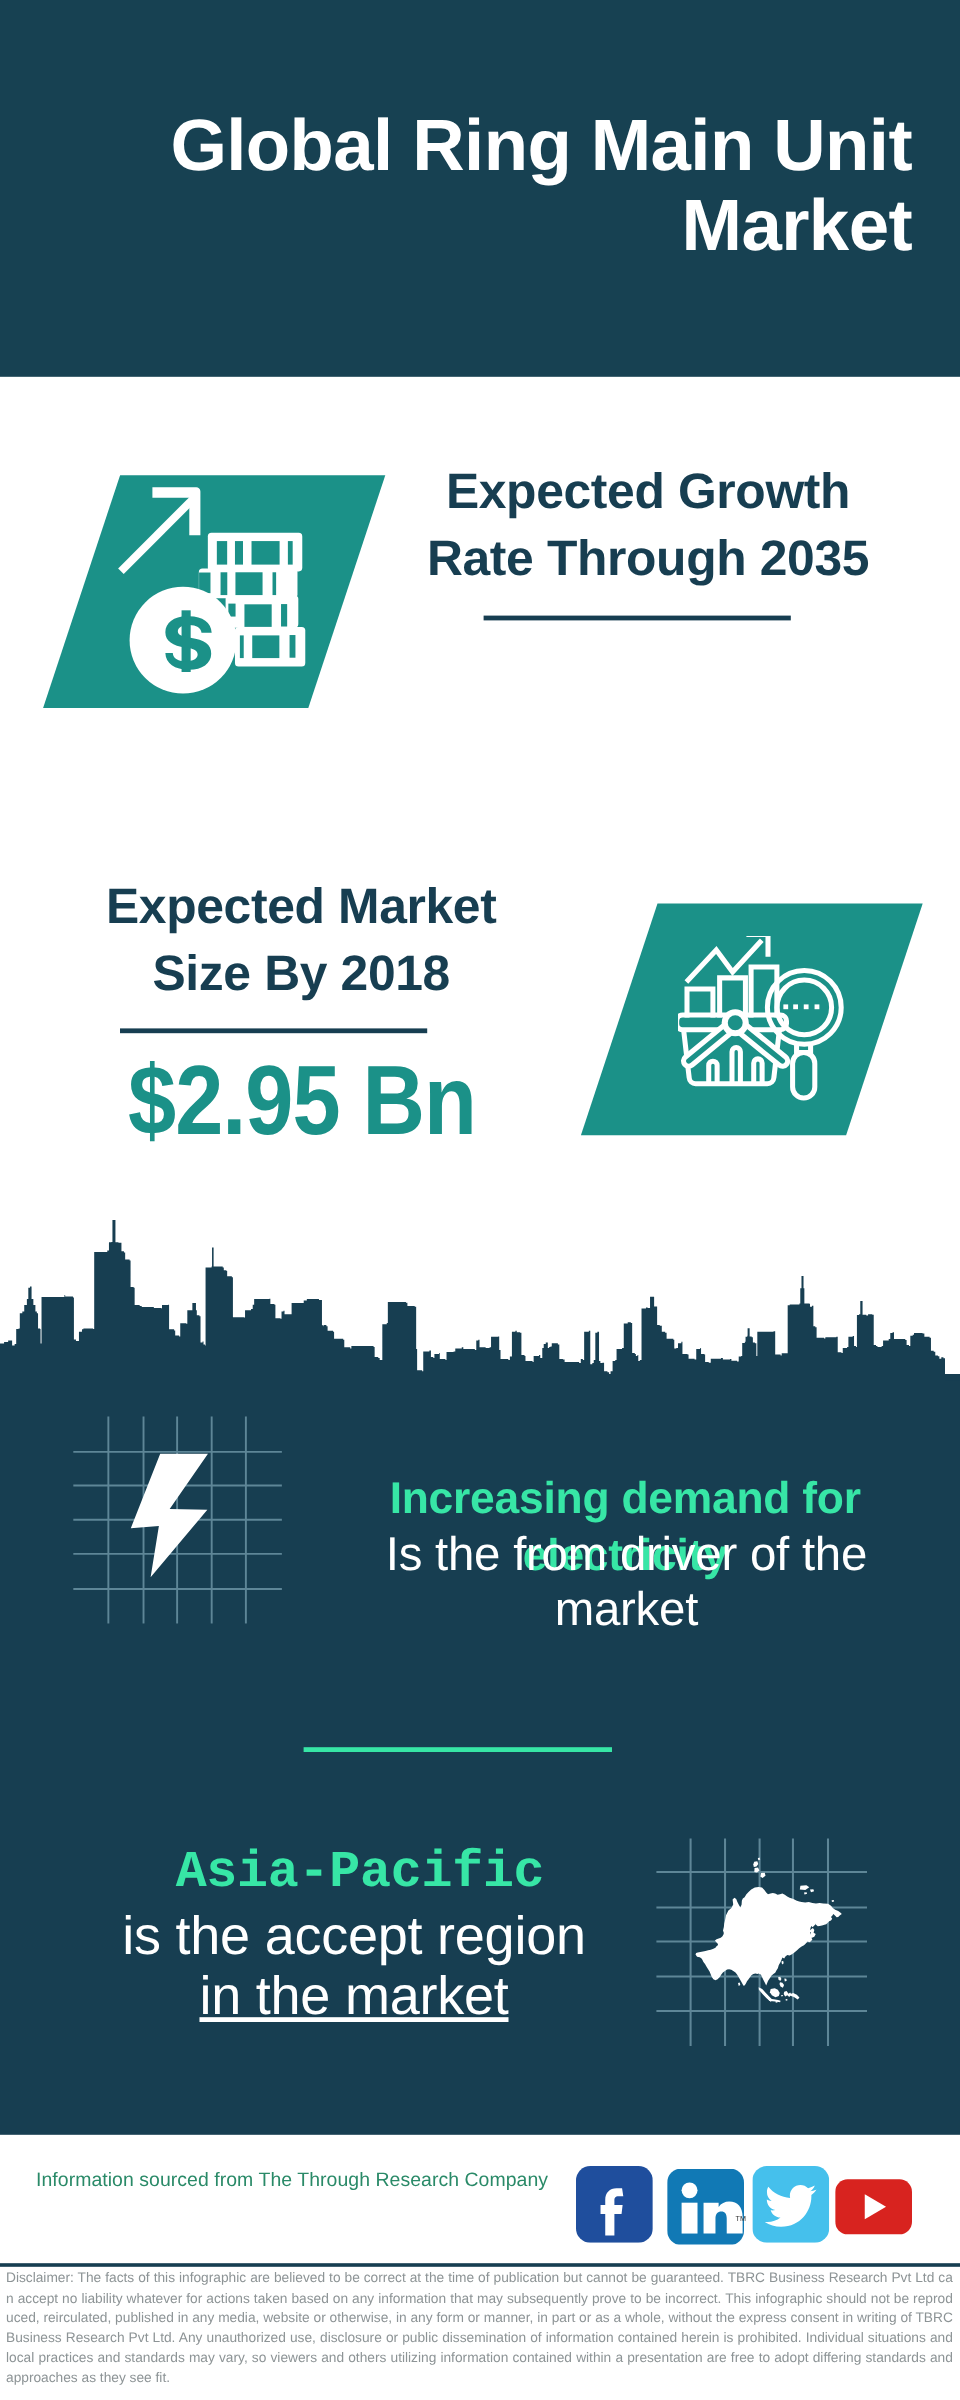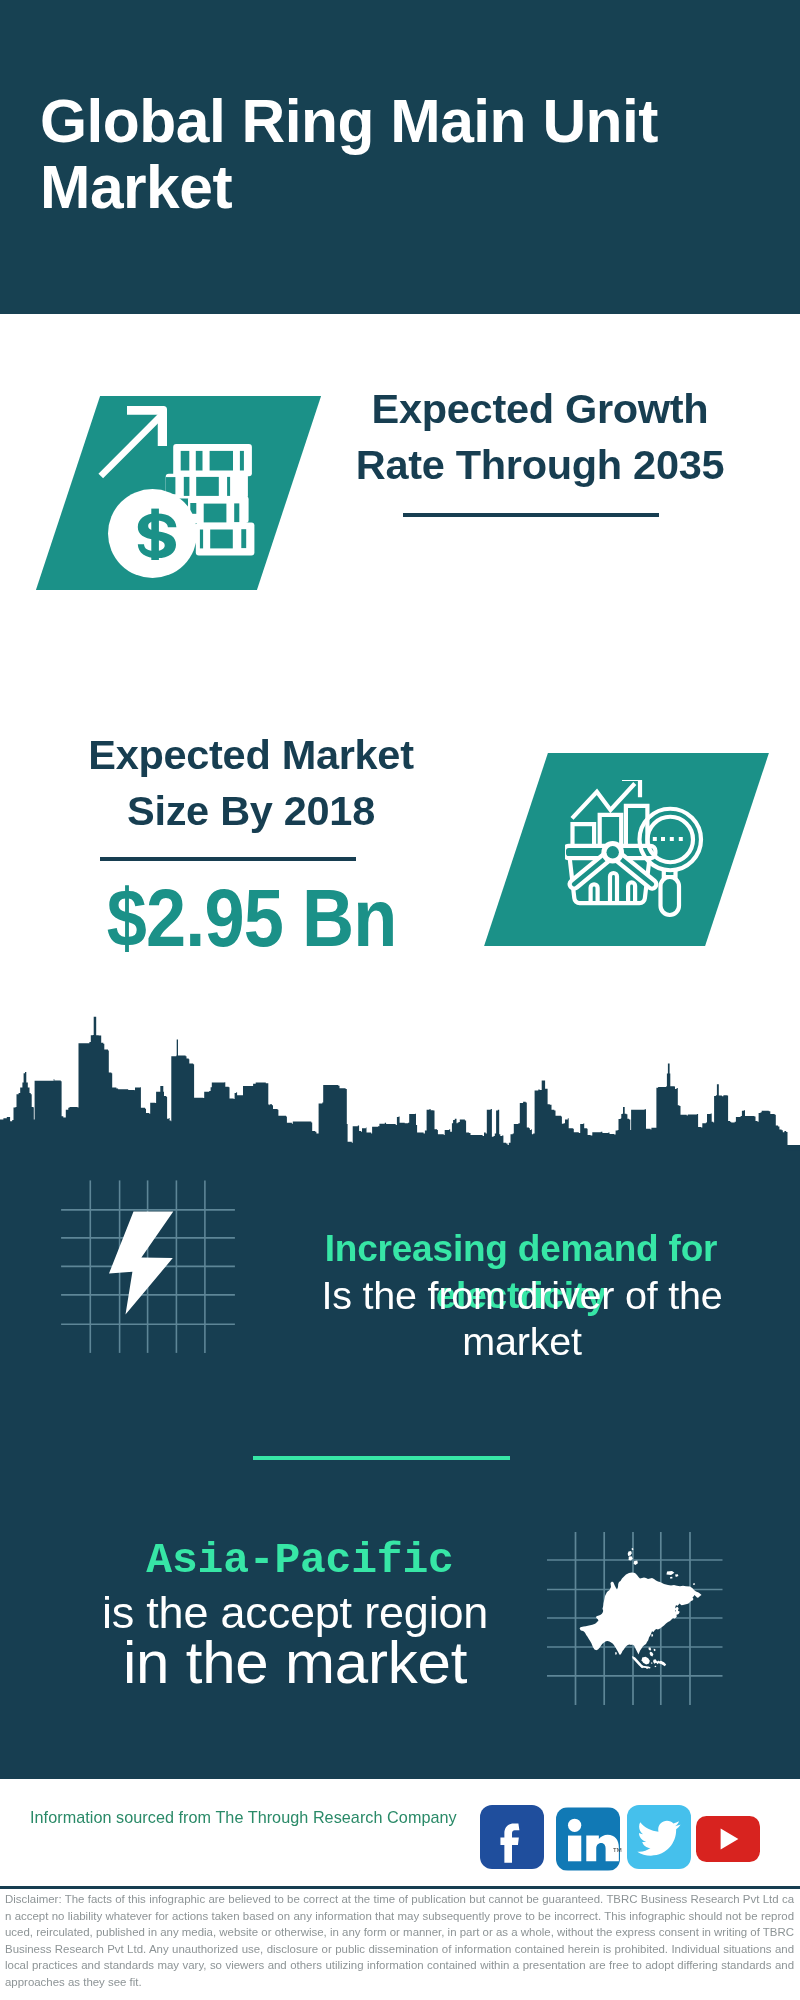--- a/index.html
+++ b/index.html
@@ -1,20 +1,20 @@
 <!DOCTYPE html>
 <html><head>
 <meta charset="utf-8">
 <title>Infographic</title>
 <style>
   html,body{margin:0;padding:0;}
   body{width:800px;height:2000px;background:#fff;font-family:"Liberation Sans",sans-serif;overflow:hidden;}
   .page{position:relative;width:800px;height:2000px;}
   .header{position:absolute;left:0;top:0;width:800px;height:314px;background:#174152;}
-  .header-title{position:absolute;left:40px;top:88px;width:720px;text-align:left;color:#fff;font-size:60.5px;font-weight:bold;line-height:66px;letter-spacing:-0.5px;}
+  .header-title{position:absolute;left:40px;top:88px;width:720px;text-align:right;color:#fff;font-size:60.5px;font-weight:bold;line-height:66px;letter-spacing:-0.5px;}
   .darkbg{position:absolute;left:0;top:1145px;width:800px;height:645px;background:#173e51;}
   .skyline{position:absolute;left:0;top:1000px;width:800px;height:160px;display:block;}
   .dark-head{position:absolute;text-align:center;font-size:39px;line-height:46px;letter-spacing:-0.2px;}
   .dark-head.hl{color:#37e6a6;font-weight:bold;}
   .dark-head.nm{color:#ffffff;font-weight:normal;}
   .mid-rule{position:absolute;background:#37e6a6;height:4px;}
   .footer{position:absolute;left:0;top:1779px;width:800px;height:221px;background:#ffffff;}
   .footer-link{position:absolute;left:30px;top:1808px;width:470px;color:#2a8a68;font-size:16.2px;line-height:18.5px;letter-spacing:0.05px;}
   .social{position:absolute;top:1795px;width:64px;height:64px;border-radius:12px;}
   .footer-sep{position:absolute;left:0;top:1886px;width:800px;height:3px;background:#173e51;}
@@ -103,21 +103,21 @@
       <line x1="6.1" y1="149.2" x2="179.9" y2="149.2"></line>
     </g>
     <path d="M78.5 36.4 L118.3 36.4 L86.4 82.6 L117.8 83.1 L70.5 139.4 L77.4 96.7 L54.0 98.5 Z" fill="#ffffff"></path>
   </svg>
   <div class="dark-head hl" style="left:291px;top:1225px;width:460px;font-size:37px;line-height:47px;">Increasing demand for electricity</div>
   <div class="dark-head nm" style="left:292px;top:1272px;width:460px;font-size:39.5px;line-height:46px;">Is the from driver of the market</div>
   <div class="mid-rule" style="left:253px;top:1456px;width:257px;"></div>
 
   <div class="dark-head hl" style="left:70px;top:1538px;width:460px;font-size:43px;line-height:46px;font-family:Liberation Mono, monospace;">Asia-Pacific</div>
   <div class="dark-head nm" style="left:85px;top:1588px;width:420px;font-size:45px;line-height:50px;">is the accept region</div>
-  <div class="dark-head nm" style="left:85px;top:1638px;width:420px;font-size:60px;line-height:50px;">in the market</div>
+  <div class="dark-head nm" style="left:85px;top:1638px;width:420px;font-size:45px;line-height:50px;text-decoration:underline;">in the market</div>
   <svg style="position:absolute;left:545px;top:1530px;" width="180" height="178" viewBox="0 0 180 178">
     <g stroke="#5e8697" stroke-width="1.7" fill="none">
       <line x1="30.5" y1="2" x2="30.5" y2="175"></line>
       <line x1="59.2" y1="2" x2="59.2" y2="175"></line>
       <line x1="88" y1="2" x2="88" y2="175"></line>
       <line x1="115.8" y1="2" x2="115.8" y2="175"></line>
       <line x1="145" y1="2" x2="145" y2="175"></line>
       <line x1="2" y1="30" x2="177.5" y2="30"></line>
       <line x1="2" y1="59.5" x2="177.5" y2="59.5"></line>
       <line x1="2" y1="88" x2="177.5" y2="88"></line>

